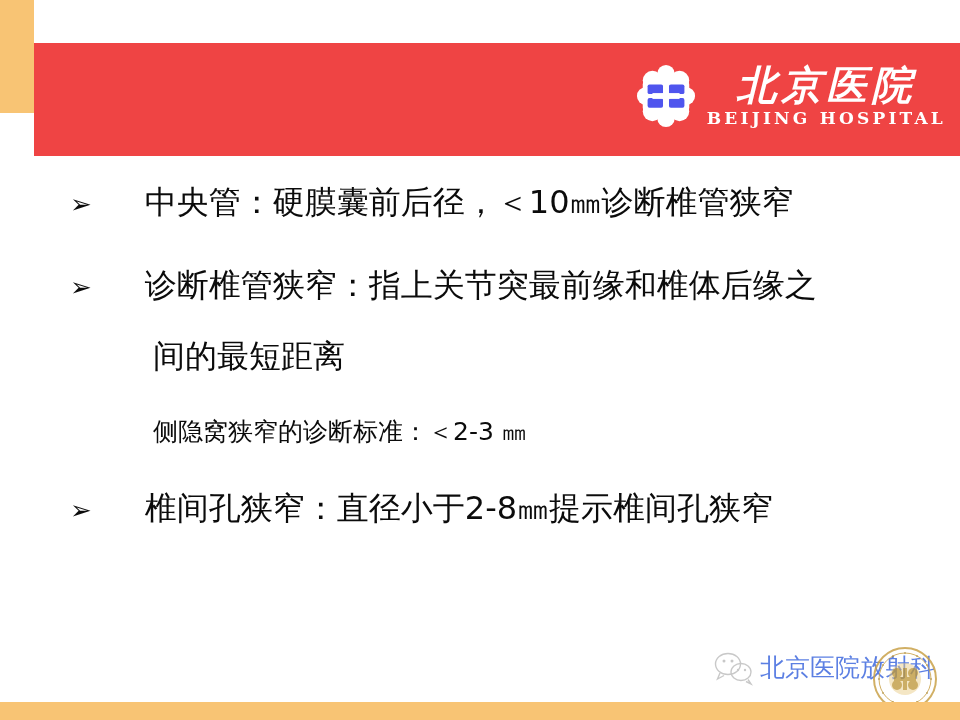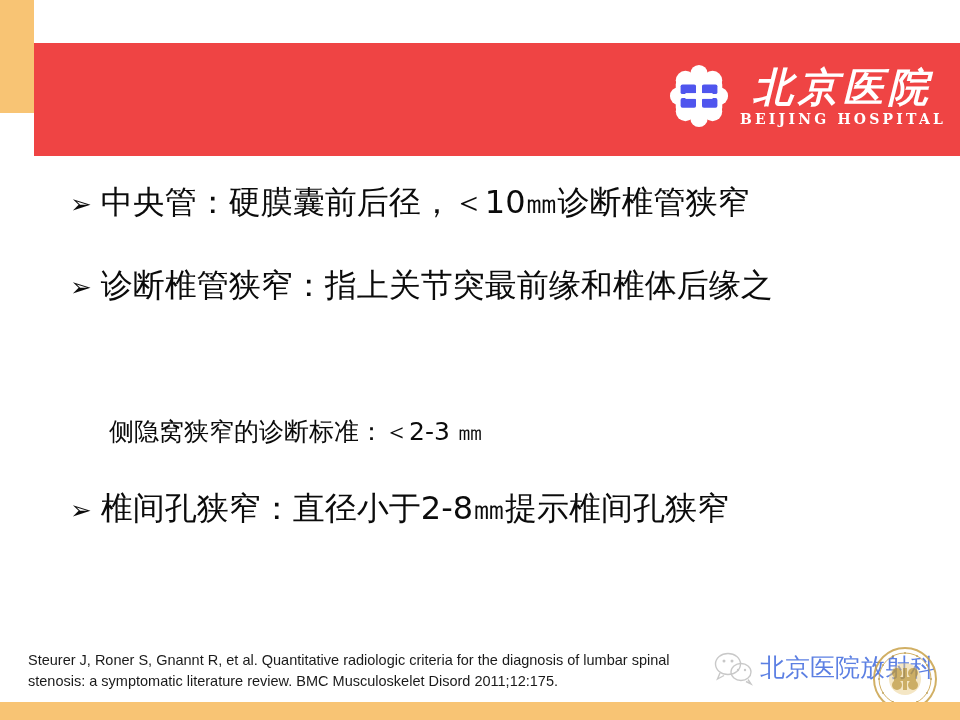--- a/index.html
+++ b/index.html
@@ -74,21 +74,21 @@
     font-size: 40px;
     font-weight: 700;
     letter-spacing: 5px;
     line-height: 1;
     font-style: italic;
     white-space: nowrap;
   }
   .logo-en {
     color: #ffffff;
     font-family: "DejaVu Serif", serif;
-    font-size: 14px;
+    font-size: 17px;
     font-weight: 700;
     letter-spacing: 3.2px;
     line-height: 1;
     margin-top: 5px;
     white-space: nowrap;
   }
 
   
   .content {
     position: absolute;
@@ -109,20 +109,21 @@
     font-family: "DejaVu Sans", sans-serif;
     font-size: 26px;
     line-height: 1;
     margin-right: 9px;
     color: #0b0b0b;
   }
   .btext {
     font-size: 32px;
     line-height: 1;
     letter-spacing: 0px;
+    margin-left: 44px;
   }
 
   .row-1  { left: 70px;  top: 73px; }
   .row-2  { left: 70px;  top: 156px; }
   .row-2b { left: 109px; top: 227px; }
   .row-3  { left: 109px; top: 306px; }
   .row-3 .btext { font-size: 25px; }
   .row-4  { left: 70px;  top: 379px; }
 
   
@@ -210,36 +211,35 @@
     <div class="bullet-row row-1">
       <span class="arrow">➢</span>
       <span class="btext">中央管：硬膜囊前后径，＜10㎜诊断椎管狭窄</span>
     </div>
 
     <div class="bullet-row row-2">
       <span class="arrow">➢</span>
       <span class="btext">诊断椎管狭窄：指上关节突最前缘和椎体后缘之</span>
     </div>
 
+    <div class="bullet-row row-2b">
+      <span class="btext">间的最短距离</span>
+    </div>
 
     <div class="bullet-row row-3">
       <span class="btext">侧隐窝狭窄的诊断标准：＜2-3 ㎜</span>
     </div>
 
     <div class="bullet-row row-4">
       <span class="arrow">➢</span>
       <span class="btext">椎间孔狭窄：直径小于2-8㎜提示椎间孔狭窄</span>
     </div>
 
   </div>
 
-  <div class="citation">
-    <div>Steurer J, Roner S, Gnannt R, et al. Quantitative radiologic criteria for the diagnosis of lumbar spinal</div>
-    <div>stenosis: a symptomatic literature review. BMC Musculoskelet Disord 2011;12:175.</div>
-  </div>
 
   <div class="watermark">
     <span class="wm-bubble">
       <svg viewBox="0 0 42 38" width="42" height="38" aria-hidden="true">
         <g fill="none" stroke="#b4b4b4" stroke-width="1.4">
           <ellipse cx="16" cy="16" rx="12.5" ry="10.5"></ellipse>
           <path d="M8 25 L5.5 31 L12 27.5"></path>
           <ellipse cx="29" cy="24" rx="10" ry="8.5"></ellipse>
           <path d="M36 31.5 L39 36 L34 33.5"></path>
         </g>

